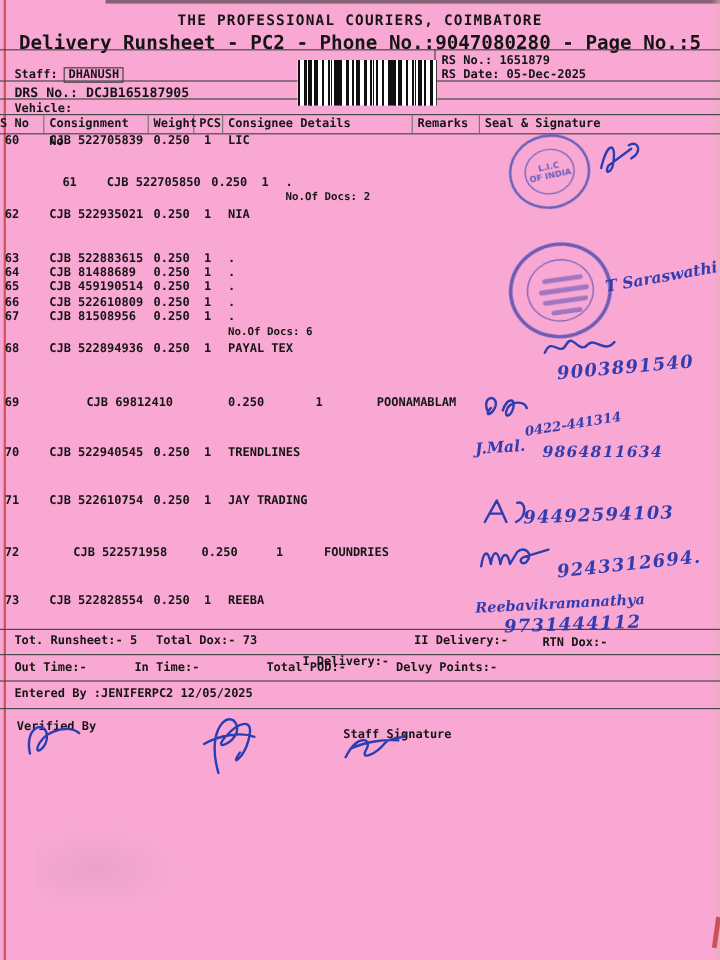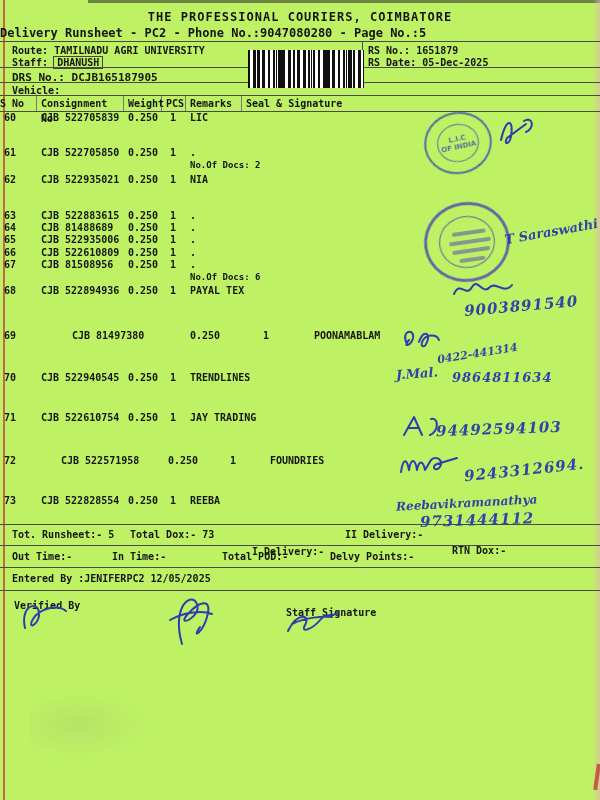--- a/index.html
+++ b/index.html
@@ -1,27 +1,27 @@
 <!DOCTYPE html>
 <html><head>
 <meta charset="utf-8">
 <style>
   html,body{margin:0;padding:0;}
   body{width:600px;height:800px;background:#e9e6e0;}
-  .page{position:relative;width:600px;height:800px;background:#bef264;overflow:hidden;
+  .page{position:relative;width:600px;height:800px;background:#f9a8d4;overflow:hidden;
         font-family:"DejaVu Sans Mono",monospace;font-weight:700;color:#151515;font-size:10px;}
   
   .edge-left{position:absolute;left:3px;top:0;bottom:0;width:2px;background:#c23b3b;opacity:.75;}
   .edge-top{position:absolute;left:88px;right:0;top:0;height:3px;background:#2a2a2a;opacity:.55;}
   .edge-right{position:absolute;right:0;top:0;bottom:0;width:7px;background:linear-gradient(to left,#e7aeb8,rgba(231,174,184,0));opacity:.6;}
   .edge-mark{position:absolute;right:1px;top:764px;width:4px;height:26px;background:#c23b3b;transform:rotate(8deg);opacity:.8;}
   .smudge{position:absolute;left:30px;top:690px;width:120px;height:70px;background:radial-gradient(ellipse at 40% 50%,rgba(120,120,120,.12),rgba(120,120,120,0) 70%);}
 
   .title{position:absolute;top:10px;left:0;width:100%;text-align:center;font-size:12px;letter-spacing:1px;}
-  .subtitle{position:absolute;top:26px;left:0;width:100%;text-align:left;font-size:12px;}
+  .subtitle{position:absolute;top:26px;left:0;width:100%;text-align:center;font-size:16px;}
 
   .metaline{position:absolute;left:0;right:0;border-top:1px solid #4a4a4a;height:0;}
   .ml1{top:41px;} .ml2{top:67px;} .ml3{top:82px;} 
   .vdiv{position:absolute;left:362px;top:41px;height:26px;border-left:1px solid #4a4a4a;}
 
   .meta-route{position:absolute;left:12px;top:45px;}
   .meta-staff{position:absolute;left:12px;top:57px;}
   .staff-val{outline:1px solid #444;padding:0 3px;}
   .meta-drs{position:absolute;left:12px;top:71px;font-size:11px;}
   .meta-vehicle{position:absolute;left:12px;top:85px;}
@@ -46,32 +46,32 @@
   .trow{display:flex;align-items:flex-start;}
   .tc{display:block;box-sizing:border-box;padding-left:4px;white-space:nowrap;}
   .c-sno{width:37px;}
   .c-con{width:87px;}
   .c-wt{width:38px;}
   .c-pcs{width:24px;padding-left:8px;}
   .c-name{width:158px;}
   .c-rem{width:56px;}
   .c-seal{flex:1;}
   .note{font-size:9px;font-weight:700;margin-top:2px;}
-  .r0{height:35px;} .r1{height:27px;} .r2{height:36px;}
+  .r0{height:35px;} .r1{height:27px;margin-left:48px;} .r2{height:36px;}
   .r3{height:12px;} .r4{height:12px;} .r5{height:13px;} .r6{height:12px;justify-content:space-between;}
   .r7{height:26px;} .r8{height:45px;} .r9{height:42px;gap:31px;} .r10{height:40px;}
   .r11{height:43px;} .r12{height:40px;gap:20px;} .r13{height:30px;}
 
   
   .footer{position:absolute;left:0;top:524px;width:600px;height:130px;}
   .fl{position:absolute;left:0;right:0;border-top:1px solid #4a4a4a;height:0;}
   .fl1{top:0;} .fl2{top:21px;} .fl3{top:43px;} .fl4{top:66px;}
   .fspan{position:absolute;white-space:nowrap;}
   .f-tot{left:12px;top:5px;} .f-dox{left:130px;top:5px;} .f-idel{left:252px;top:22px;}
-  .f-iidel{left:345px;top:5px;} .f-rtn{left:452px;top:21px;}
+  .f-iidel{left:345px;top:5px;} .f-rtn{left:452px;top:6px;}
   .f-out{left:12px;top:27px;} .f-in{left:112px;top:27px;} .f-pod{left:222px;top:27px;} .f-delvy{left:330px;top:27px;}
   .f-entered{left:12px;top:49px;} .f-printed{left:218px;top:49px;}
   .f-verified{left:14px;top:76px;} .f-staffsig{left:286px;top:83px;}
 
   
   .ink{position:absolute;left:0;top:0;width:600px;height:800px;pointer-events:none;}
   .hw{position:absolute;font-family:"DejaVu Serif",serif;font-style:italic;font-weight:700;color:#2335ae;white-space:nowrap;opacity:.92;}
   .hw-saraswathi{left:504px;top:224px;font-size:13px;transform:rotate(-10deg);}
   .hw-phone68{left:464px;top:297px;font-size:15px;transform:rotate(-5deg);letter-spacing:1px;}
   .hw-phone69{left:437px;top:347px;font-size:11px;transform:rotate(-9deg);}
@@ -109,43 +109,40 @@
   <div class="smudge"></div>
 
   <div class="title">THE PROFESSIONAL COURIERS, COIMBATORE</div>
   <div class="subtitle">Delivery Runsheet - PC2 - Phone No.:9047080280 - Page No.:5</div>
 
   <div class="metaline ml1"></div>
   <div class="metaline ml2"></div>
   <div class="metaline ml3"></div>
   <div class="vdiv"></div>
 
-  <div class="meta-route">
-    <span>Route:</span>
-    <span>TAMILNADU AGRI UNIVERSITY</span>
-  </div>
   <div class="meta-staff">
     <span>Staff:</span>
     <span class="staff-val">DHANUSH</span>
   </div>
   <div class="meta-drs">
     <span>DRS No.:</span>
     <span>DCJB165187905</span>
   </div>
   <div class="meta-vehicle">Vehicle:</div>
   <div class="meta-rsno">RS No.: 1651879</div>
   <div class="meta-rsdate">RS Date: 05-Dec-2025</div>
 
   <div class="barcode"></div>
 
   <div class="thead">
       <span class="hc hc0">S No</span>
       <span class="hc hc1">Consignment No</span>
       <span class="hc hc2">Weight</span>
       <span class="hc hc3">PCS</span>
+      <span class="hc hc4">Consignee Details</span>
       <span class="hc hc5">Remarks</span>
       <span class="hc hc6">Seal &amp; Signature</span>
     </div>
   <div class="tbody">
       <div class="trow r0">
         <span class="tc c-sno">60</span>
         <span class="tc c-con">CJB 522705839</span>
         <span class="tc c-wt">0.250</span>
         <span class="tc c-pcs">1</span>
         <span class="tc c-name">LIC</span>
@@ -183,21 +180,21 @@
         <span class="tc c-sno">64</span>
         <span class="tc c-con">CJB 81488689</span>
         <span class="tc c-wt">0.250</span>
         <span class="tc c-pcs">1</span>
         <span class="tc c-name">.</span>
         <span class="tc c-rem"></span>
         <span class="tc c-seal"></span>
       </div>
       <div class="trow r5">
         <span class="tc c-sno">65</span>
-        <span class="tc c-con">CJB 522935006</span>
+        <span class="tc c-con">CJB 459190514</span>
         <span class="tc c-wt">0.250</span>
         <span class="tc c-pcs">1</span>
         <span class="tc c-name">.</span>
         <span class="tc c-rem"></span>
         <span class="tc c-seal"></span>
       </div>
       <div class="trow r6">
         <span class="tc c-sno">66</span>
         <span class="tc c-con">CJB 522610809</span>
         <span class="tc c-wt">0.250</span>
@@ -219,21 +216,21 @@
         <span class="tc c-sno">68</span>
         <span class="tc c-con">CJB 522894936</span>
         <span class="tc c-wt">0.250</span>
         <span class="tc c-pcs">1</span>
         <span class="tc c-name">PAYAL TEX</span>
         <span class="tc c-rem"></span>
         <span class="tc c-seal"></span>
       </div>
       <div class="trow r9">
         <span class="tc c-sno">69</span>
-        <span class="tc c-con">CJB 81497380</span>
+        <span class="tc c-con">CJB 69812410</span>
         <span class="tc c-wt">0.250</span>
         <span class="tc c-pcs">1</span>
         <span class="tc c-name">POONAMABLAM</span>
         <span class="tc c-rem"></span>
         <span class="tc c-seal"></span>
       </div>
       <div class="trow r10">
         <span class="tc c-sno">70</span>
         <span class="tc c-con">CJB 522940545</span>
         <span class="tc c-wt">0.250</span>

